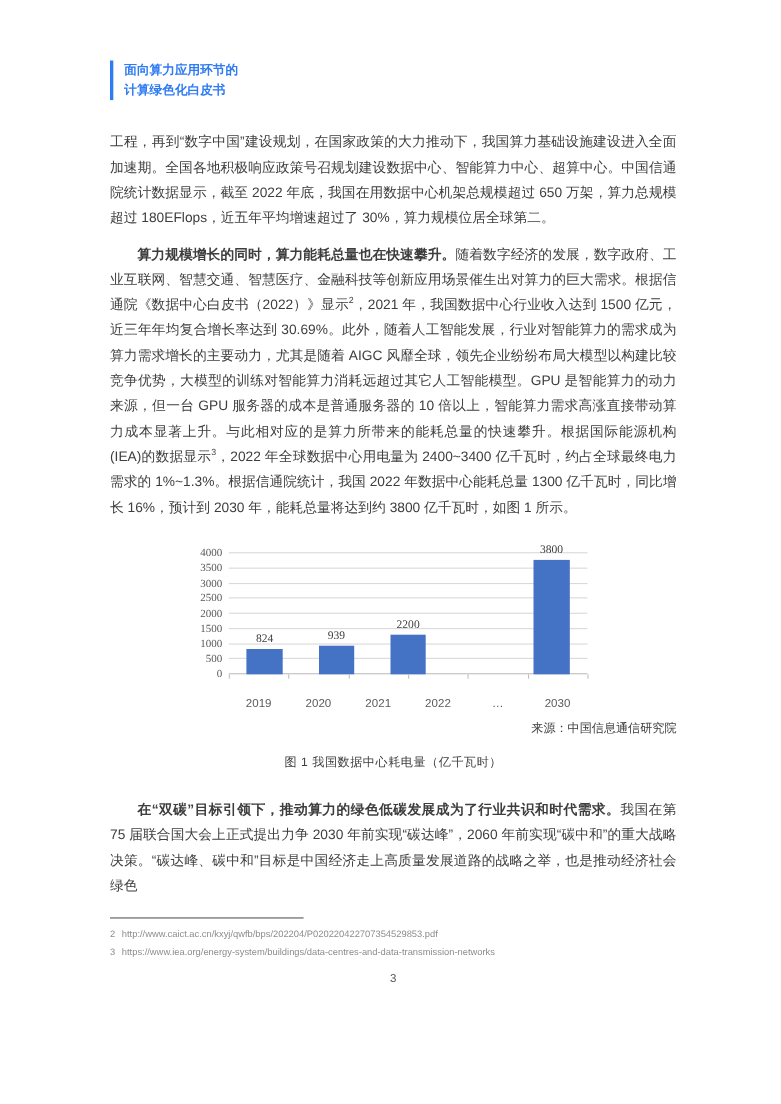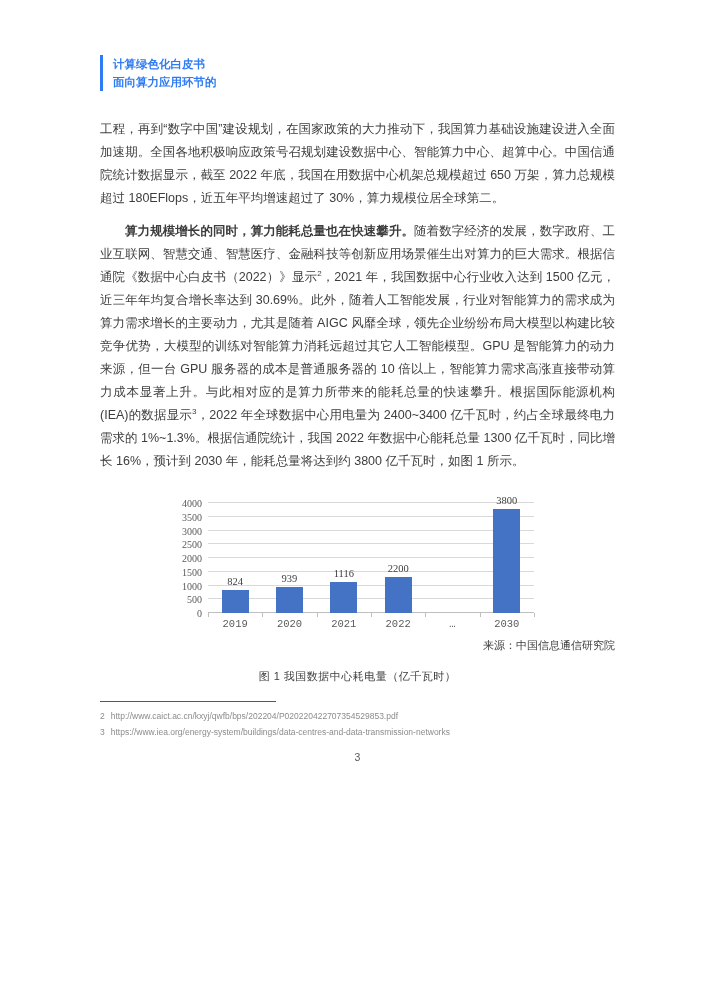--- a/index.html
+++ b/index.html
@@ -37,40 +37,40 @@
   .gridline { position:absolute; left:0; right:0; height:1px; background:#d9d9d9; }
   .gridline.axis { background:#bfbfbf; }
   .btick { position:absolute; bottom:-4px; width:1px; height:4px; background:#bfbfbf; }
   .bars { position:absolute; left:0; right:0; top:0; bottom:0; display:flex; }
   .slot { flex:1; position:relative; display:flex; align-items:flex-end; justify-content:center; }
   .bar { width:50%; }
   .bar-label {
     position:absolute; left:0; width:100%; text-align:center;
     font-family:"Liberation Serif", serif; font-size:10.5px; color:#404040;
   }
-  .xaxis { display:flex; margin-top:5px; font-family:Liberation Mono, monospace;
+  .xaxis { display:flex; margin-top:21px; font-family:Liberation Sans, sans-serif;
     font-size:10.5px; color:#595959; }
   .xtick { flex:1; text-align:center; }
 
   .source-line { margin-top:8px; text-align:right; font-size:11px; color:#3d3d3d; }
   .fig-caption { margin-top:16px; text-align:center; font-size:11px; color:#3d3d3d; letter-spacing:0.5px; }
   .p3 { margin-top:25px; }
   .footnote-sep { margin-top:17px; width:176px; border-top:1px solid #595959; }
   .footnotes { margin-top:7px; }
   .footnote { display:flex; gap:6px; font-size:8.5px; line-height:15.5px; color:#8c8c8c; }
   .page-number { margin-top:11px; text-align:center; font-size:10.5px; color:#595959; }
 </style>
 </head>
 <body>
 
 <div class="page">
 
   <div class="doc-header">
+    <div>面向算力应用环节的</div>
     <div>计算绿色化白皮书</div>
-    <div>面向算力应用环节的</div>
   </div>
 
   <p class="para p1">工程，再到“数字中国”建设规划，在国家政策的大力推动下，我国算力基础设施建设进入全面加速期。全国各地积极响应政策号召规划建设数据中心、智能算力中心、超算中心。中国信通院统计数据显示，截至 2022 年底，我国在用数据中心机架总规模超过 650 万架，算力总规模超过 180EFlops，近五年平均增速超过了 30%，算力规模位居全球第二。</p>
 
 
   <p class="para indent p2"><span class="lead">算力规模增长的同时，算力能耗总量也在快速攀升。</span><span>随着数字经济的发展，数字政府、工业互联网、智慧交通、智慧医疗、金融科技等创新应用场景催生出对算力的巨大需求。根据信通院《数据中心白皮书（2022）》显示</span><sup>2</sup><span>，2021 年，我国数据中心行业收入达到 1500 亿元，近三年年均复合增长率达到 30.69%。此外，随着人工智能发展，行业对智能算力的需求成为算力需求增长的主要动力，尤其是随着 AIGC 风靡全球，领先企业纷纷布局大模型以构建比较竞争优势，大模型的训练对智能算力消耗远超过其它人工智能模型。GPU 是智能算力的动力来源，但一台 GPU 服务器的成本是普通服务器的 10 倍以上，智能算力需求高涨直接带动算力成本显著上升。与此相对应的是算力所带来的能耗总量的快速攀升。根据国际能源机构(IEA)的数据显示</span><sup>3</sup><span>，2022 年全球数据中心用电量为 2400~3400 亿千瓦时，约占全球最终电力需求的 1%~1.3%。根据信通院统计，我国 2022 年数据中心能耗总量 1300 亿千瓦时，同比增长 16%，预计到 2030 年，能耗总量将达到约 3800 亿千瓦时，如图 1 所示。</span></p>
 
   <div class="chart-wrap">
     <div class="chart">
       <div class="yaxis" id="chart-yaxis">
@@ -98,24 +98,20 @@
             <div class="bars">
               <div class="slot">
                 <div class="bar" style="height: 20.6%; background: rgb(68, 114, 196);"></div>
                 <div class="bar-label" style="bottom: calc(20.6% + 3px);">824</div>
               </div>
               <div class="slot">
                 <div class="bar" style="height: 23.475%; background: rgb(68, 114, 196);"></div>
                 <div class="bar-label" style="bottom: calc(23.475% + 3px);">939</div>
               </div>
               <div class="slot">
-                <div class="bar" style="height: 27.9%; background: rgb(68, 114, 196);"></div>
-                <div class="bar-label" style="bottom: calc(27.9% + 3px);">1116</div>
-              </div>
-              <div class="slot">
                 <div class="bar" style="height: 32.5%; background: rgb(68, 114, 196);"></div>
                 <div class="bar-label" style="bottom: calc(32.5% + 3px);">2200</div>
               </div>
               <div class="slot"></div>
               <div class="slot">
                 <div class="bar" style="height: 95%; background: rgb(68, 114, 196);"></div>
                 <div class="bar-label" style="bottom: calc(95% + 3px);">3800</div>
               </div>
             </div>
             <div class="btick" style="left: 0%;"></div>
@@ -135,20 +131,21 @@
             <div class="xtick">2030</div>
           </div>
       </div>
     </div>
   </div>
 
   <div class="source-line">来源：中国信息通信研究院</div>
 
   <div class="fig-caption">图 1 我国数据中心耗电量（亿千瓦时）</div>
 
+  <p class="para indent p3"><span class="lead">在“双碳”目标引领下，推动算力的绿色低碳发展成为了行业共识和时代需求。</span><span>我国在第 75 届联合国大会上正式提出力争 2030 年前实现“碳达峰”，2060 年前实现“碳中和”的重大战略决策。“碳达峰、碳中和”目标是中国经济走上高质量发展道路的战略之举，也是推动经济社会绿色</span></p>
 
   <div class="footnote-sep"></div>
 
   <div class="footnotes">
     <div class="footnote">
       <span>2</span>
       <span>http://www.caict.ac.cn/kxyj/qwfb/bps/202204/P020220422707354529853.pdf</span>
     </div>
     <div class="footnote">
       <span>3</span>

